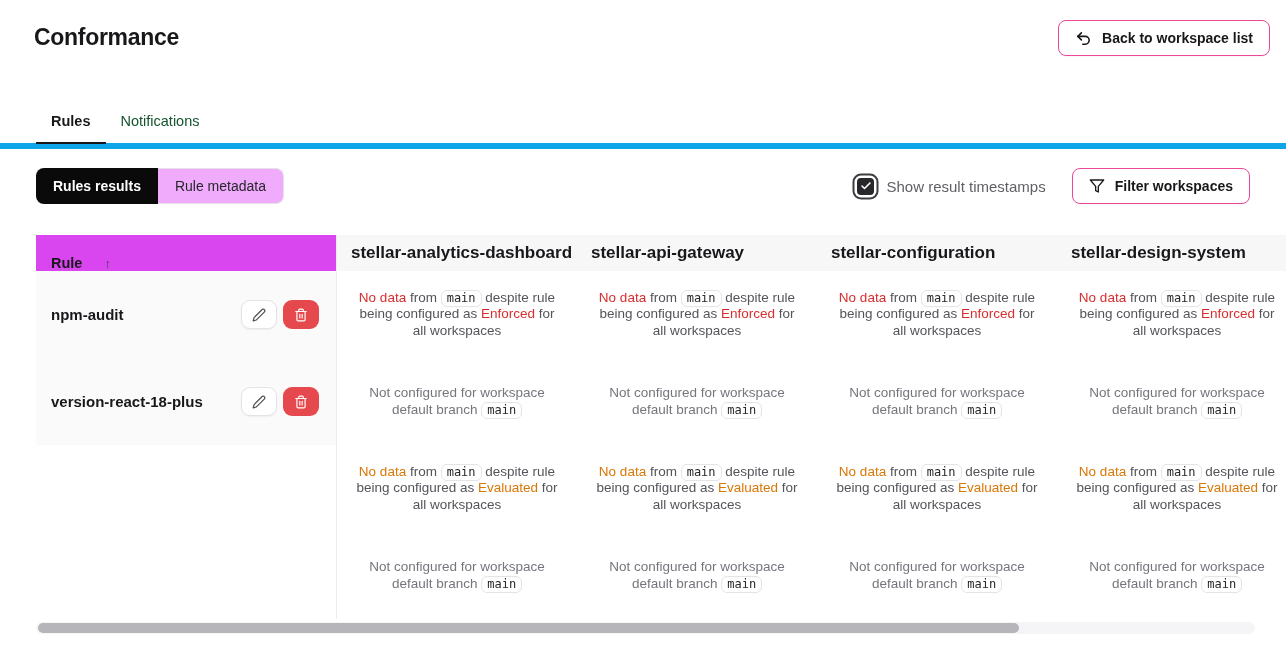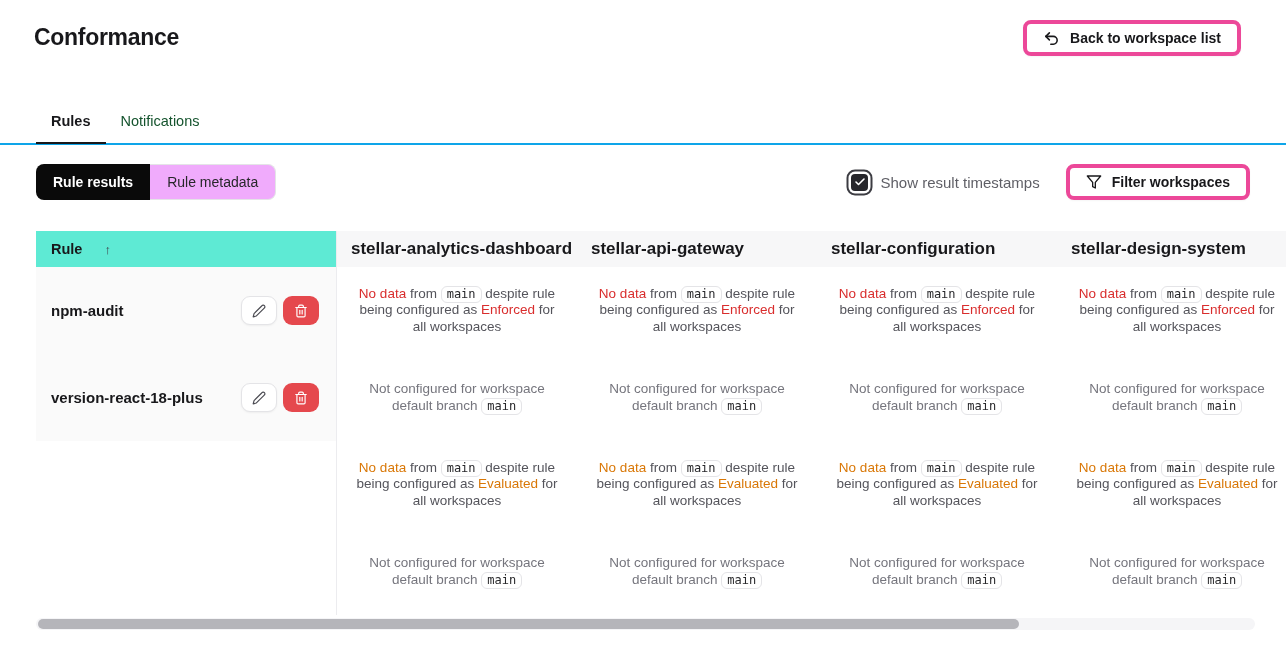--- a/index.html
+++ b/index.html
@@ -1,30 +1,30 @@
 <!DOCTYPE html>
 <html style="--accent: #0a0a0a; --delete: #e5484d;"><head>
 <meta charset="utf-8">
 <style>
   * { margin:0; padding:0; box-sizing:border-box; }
   html,body { width:1286px; height:667px; background:#fff; overflow:hidden;
     font-family:"Liberation Sans", sans-serif; color:#18181b; }
 
   
   .page-header { display:flex; justify-content:space-between; align-items:flex-start;
-    padding:20px 45px 0 34px; }
+    padding:20px 16px 0 34px; }
   .page-title { font-size:23px; font-weight:700; letter-spacing:-0.3px; padding-top:4px; }
   .btn { display:inline-flex; align-items:center; gap:10px; height:36px; padding:0 16px;
-    background:#fff; border:4px solid #ec4899; border-radius:8px;
+    background:#fff; border:1px solid #ec4899; border-radius:8px;
     font-family:"Liberation Sans", sans-serif; font-size:14px; font-weight:700; color:#18181b;
     box-shadow:0 1px 2px rgba(0,0,0,.04); cursor:pointer; }
   .btn svg { flex:none; }
 
   
-  .tabs { margin-top:48px; padding:0 36px; border-bottom:2px solid #0ea5e9;
+  .tabs { margin-top:48px; padding:0 36px; border-bottom:6px solid #0ea5e9;
     display:flex; }
   .tab { padding:9px 15px 13px; font-size:14.5px; line-height:16px; color:#14532d;
     cursor:pointer; margin-bottom:-1px; border-bottom:2px solid transparent; }
   .tab.active { color:#18181b; font-weight:700; border-bottom:2px solid #18181b; }
 
   
   .toolbar { margin-top:19px; padding:0 36px; display:flex; justify-content:space-between;
     align-items:center; height:36px; }
   .seg { display:inline-flex; height:36px; }
   .seg-item { display:inline-flex; align-items:center; padding:0 17px; font-size:14px;
@@ -36,21 +36,21 @@
   .toolbar-right { display:flex; align-items:center; gap:26px; }
   .check-wrap { display:flex; align-items:center; gap:12px; cursor:pointer; }
   .checkbox { width:17px; height:17px; border-radius:4px; background:#26262b;
     display:grid; place-items:center; margin-left:5px;
     box-shadow:0 0 0 2.5px #fff, 0 0 0 4.5px #3c3c42; }
   .check-label { font-size:15px; color:#5f5f66; }
 
   
   .table { margin:31px 0 0 36px; width:1250px; display:flex; overflow:hidden; }
   .left-col { width:301px; flex:none; border-right:1px solid #ececef; }
-  .left-header { height:36px; background:#5eead4; display:flex; align-items:center;
+  .left-header { height:36px; background:#d946ef; display:flex; align-items:flex-end;
     padding-left:15px; font-size:14.5px; font-weight:600; gap:22px; }
   .sort-arrow { font-size:13px; color:#3f3f46; }
   .left-row { height:87px; background:#fafafa; display:flex; align-items:center;
     justify-content:space-between; padding:0 17px 0 15px; }
   .rule-name { font-size:15px; font-weight:700; }
   .row-actions { display:flex; gap:6px; }
   .icon-btn { width:36px; height:29px; border-radius:9px; display:grid; place-items:center;
     border:none; cursor:pointer; }
   .icon-btn.edit { background:#fff; border:1px solid #e4e4e7; box-shadow:0 1px 2px rgba(0,0,0,.05); }
   .icon-btn.delete { background:var(--delete,#e5484d); }
@@ -89,21 +89,21 @@
   </button>
 </div>
 
 <div class="tabs">
   <div class="tab active">Rules</div>
   <div class="tab">Notifications</div>
 </div>
 
 <div class="toolbar">
   <div class="seg">
-    <div class="seg-item active">Rule results</div>
+    <div class="seg-item active">Rules results</div>
     <div class="seg-item inactive">Rule metadata</div>
   </div>
   <div class="toolbar-right">
     <div class="check-wrap">
       <span class="checkbox">
         <span style="display:inline-flex;">
           <svg width="12" height="12" viewBox="0 0 24 24" fill="none" stroke="#fff" stroke-width="3.2" stroke-linecap="round" stroke-linejoin="round">
               <path d="M20 6 9 17l-5-5"></path>
             </svg>
         </span>

